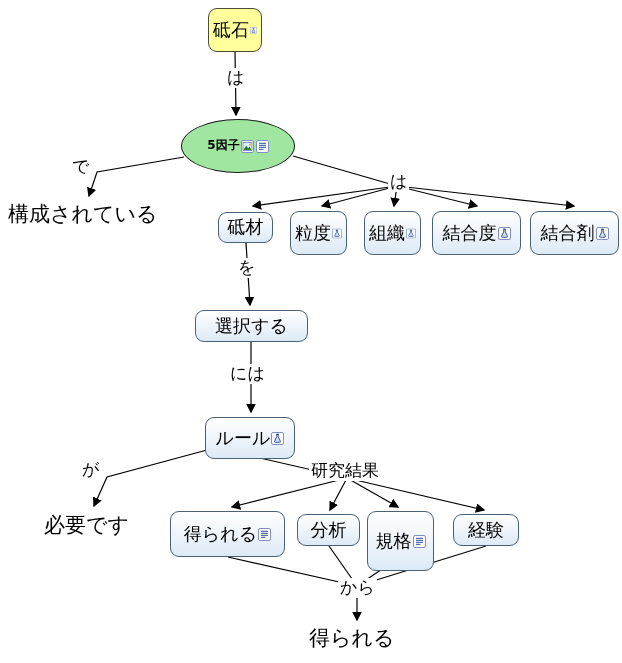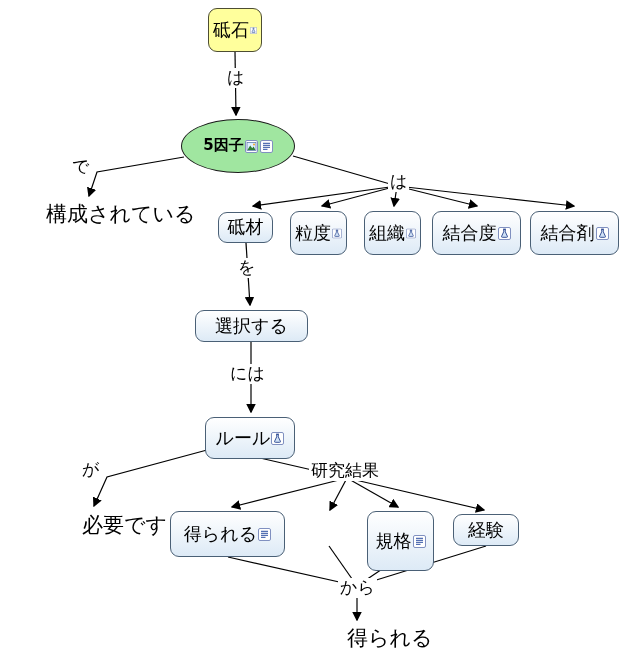--- a/index.html
+++ b/index.html
@@ -12,23 +12,23 @@
     position:absolute; z-index:2; box-sizing:border-box;
     display:flex; align-items:center; justify-content:center;
     gap:1px; padding:2px 4px;
     border:1px solid var(--box-border,#4a6076); border-radius:9px;
     background:linear-gradient(var(--box-fill-top,#ffffff), var(--box-fill-bottom,#ddeaf6));
     font-size:18px; line-height:1.15; white-space:nowrap;
   }
   .node.yellow { background:var(--node-yellow,#ffff9c); border-color:#4d4d33; }
   .node.ellipse {
     border-radius:50%; background:var(--node-green,#a0e6a0);
-    border:1.6px solid #1a1a1a; font-weight:bold; font-size:15px;
+    border:1.6px solid #1a1a1a; font-weight:bold; font-size:12px;
   }
-  .plain { position:absolute; z-index:2; font-size:21px; line-height:1.1; white-space:nowrap;margin-left:38px; }
+  .plain { position:absolute; z-index:2; font-size:21px; line-height:1.1; white-space:nowrap; }
   .edge-label {
     position:absolute; z-index:3; font-size:17px; line-height:1.15;
     background:#ffffff; padding:0 2px; white-space:nowrap;
   }
   .icon { width:13px; height:13px; display:block; }
   .icon-row { display:flex; gap:2px; }
 </style>
 </head>
 <body>
 
@@ -149,20 +149,23 @@
 
   <div class="plain" style="left:44px;top:514px">必要です</div>
 
   <div class="node" style="left:170px;top:511px;width:115px;height:46px">
     <span>得られる</span>
     <svg class="icon" viewBox="0 0 13 13">
         <use href="#i-doc"></use>
       </svg>
   </div>
 
+  <div class="node" style="left:297px;top:514px;width:63px;height:32px">
+    <span>分析</span>
+  </div>
 
   <div class="node" style="left:367px;top:511px;width:67px;height:60px">
     <span>規格</span>
     <svg class="icon" viewBox="0 0 13 13">
         <use href="#i-doc"></use>
       </svg>
   </div>
 
   <div class="node" style="left:453px;top:514px;width:66px;height:32px">
     <span>経験</span>

